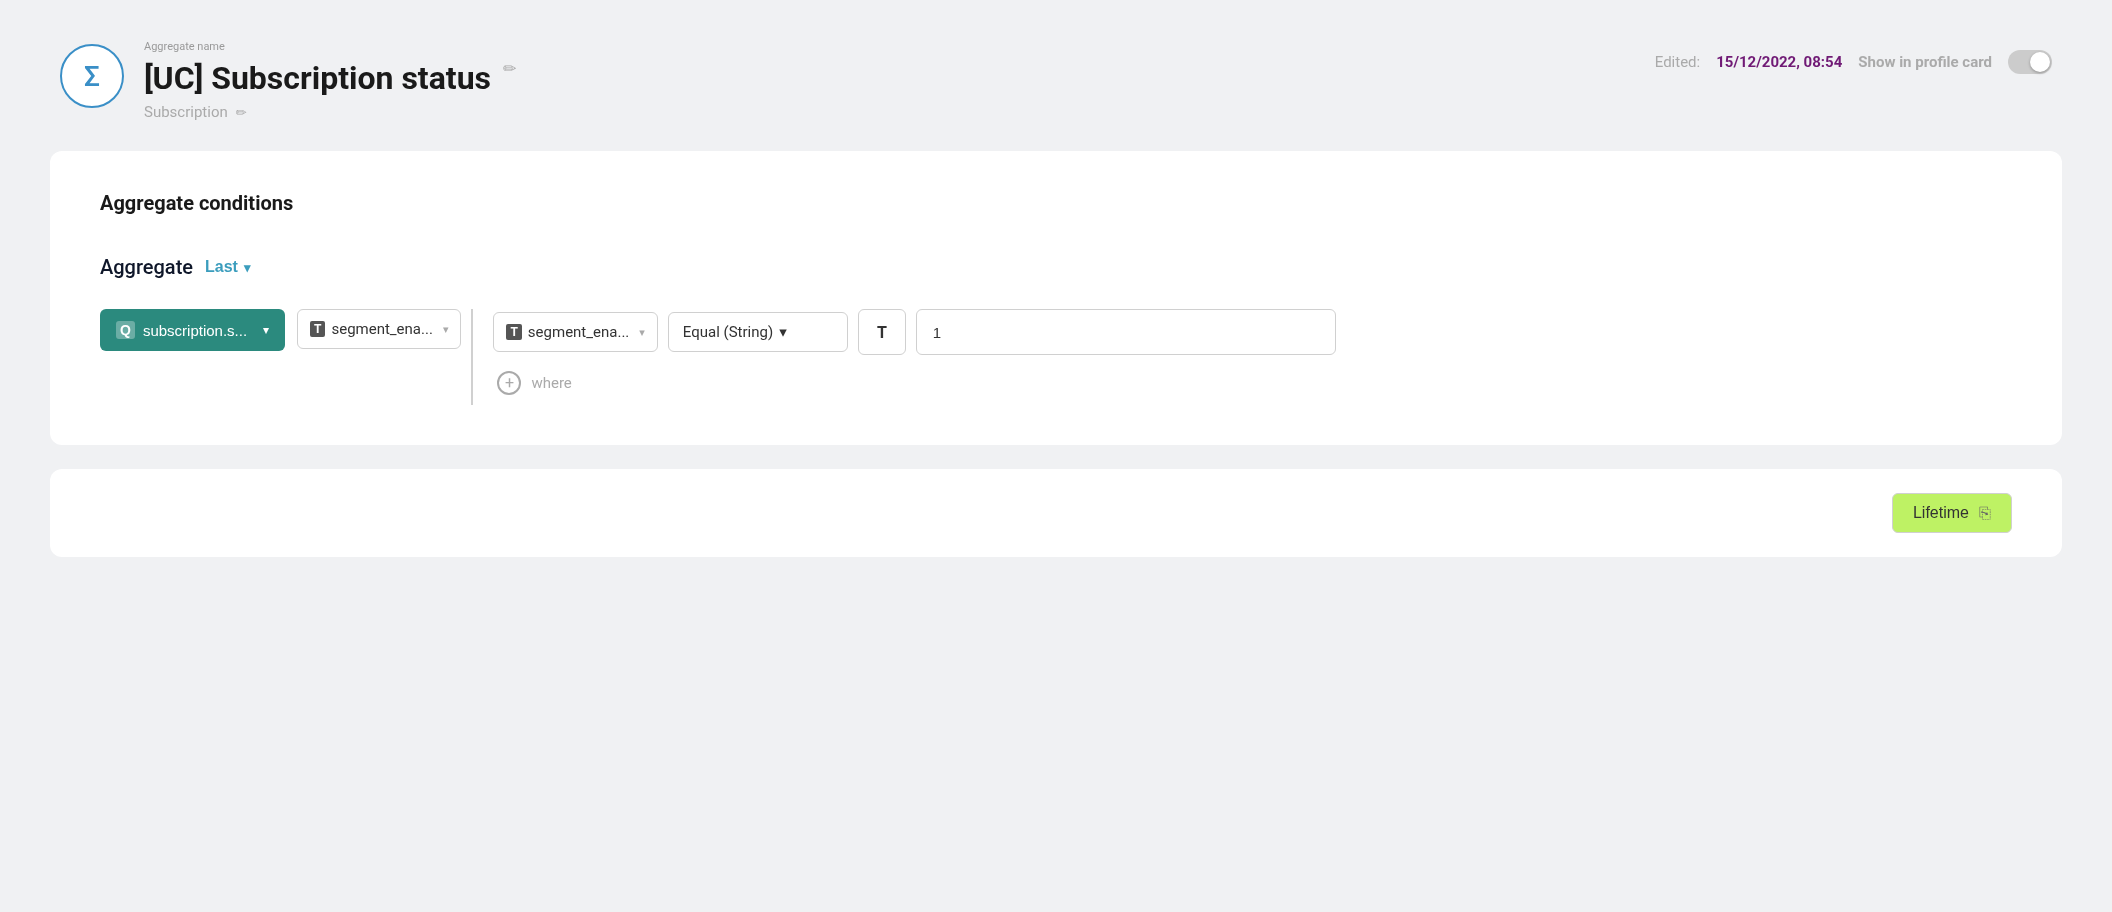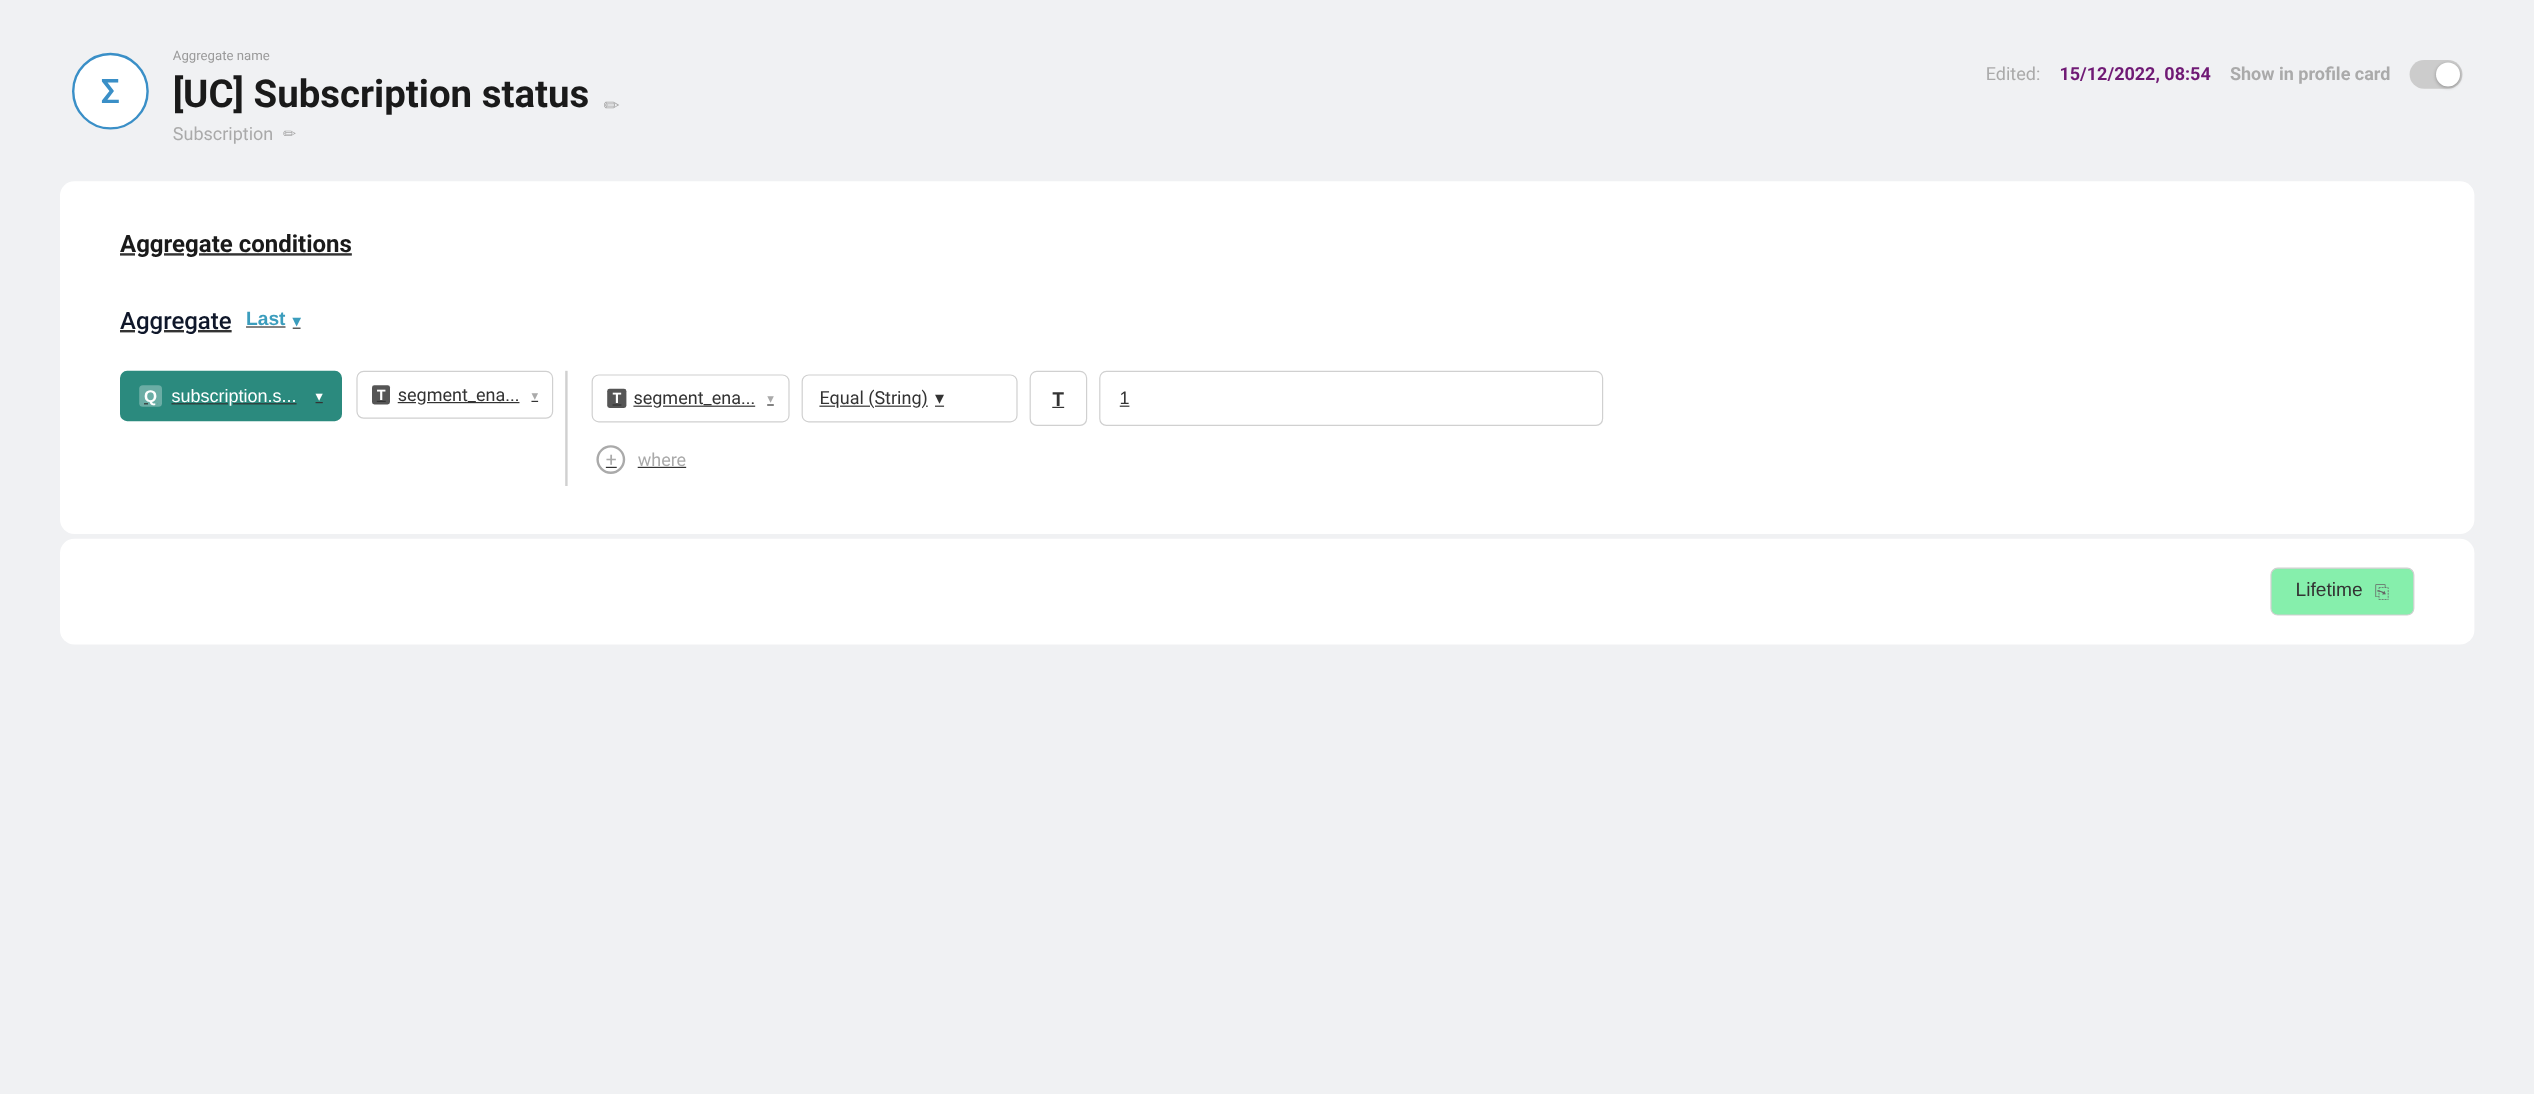--- a/index.html
+++ b/index.html
@@ -63,21 +63,21 @@
       gap: 6px;
     }
 
     .aggregate-name-label {
       font-size: 11px;
       color: #9a9a9a;
     }
 
     .aggregate-title-row {
       display: flex;
-      align-items: flex-end;
+      align-items: flex-start;
       gap: 12px;
     }
 
     .aggregate-title {
       font-size: 32px;
       font-weight: 700;
       color: #1a1a1a;
     }
 
     .edit-pencil {
@@ -145,22 +145,21 @@
       top: 2px;
       right: 2px;
       box-shadow: 0 1px 3px rgba(0,0,0,0.3);
     }
 
     
     .main-card {
       background: white;
       border-radius: 12px;
       padding: 40px 50px;
-      margin-bottom: 4px;
-      text-decoration: underline;
+      margin-bottom: 24px;
     }
 
     .section-title {
       font-size: 20px;
       font-weight: 700;
       color: #1a1a1a;
       margin-bottom: 40px;
     }
 
     .aggregate-row {
@@ -347,21 +346,21 @@
       padding: 24px 50px;
       display: flex;
       justify-content: flex-end;
       align-items: center;
     }
 
     .lifetime-btn {
       display: flex;
       align-items: center;
       gap: 10px;
-      background: #86efac;
+      background: #bef264;
       border: 1.5px solid #d0d0d0;
       border-radius: 6px;
       padding: 10px 20px;
       font-size: 16px;
       color: #333;
       cursor: pointer;
     }
 
     .copy-icon {
       font-size: 15px;

